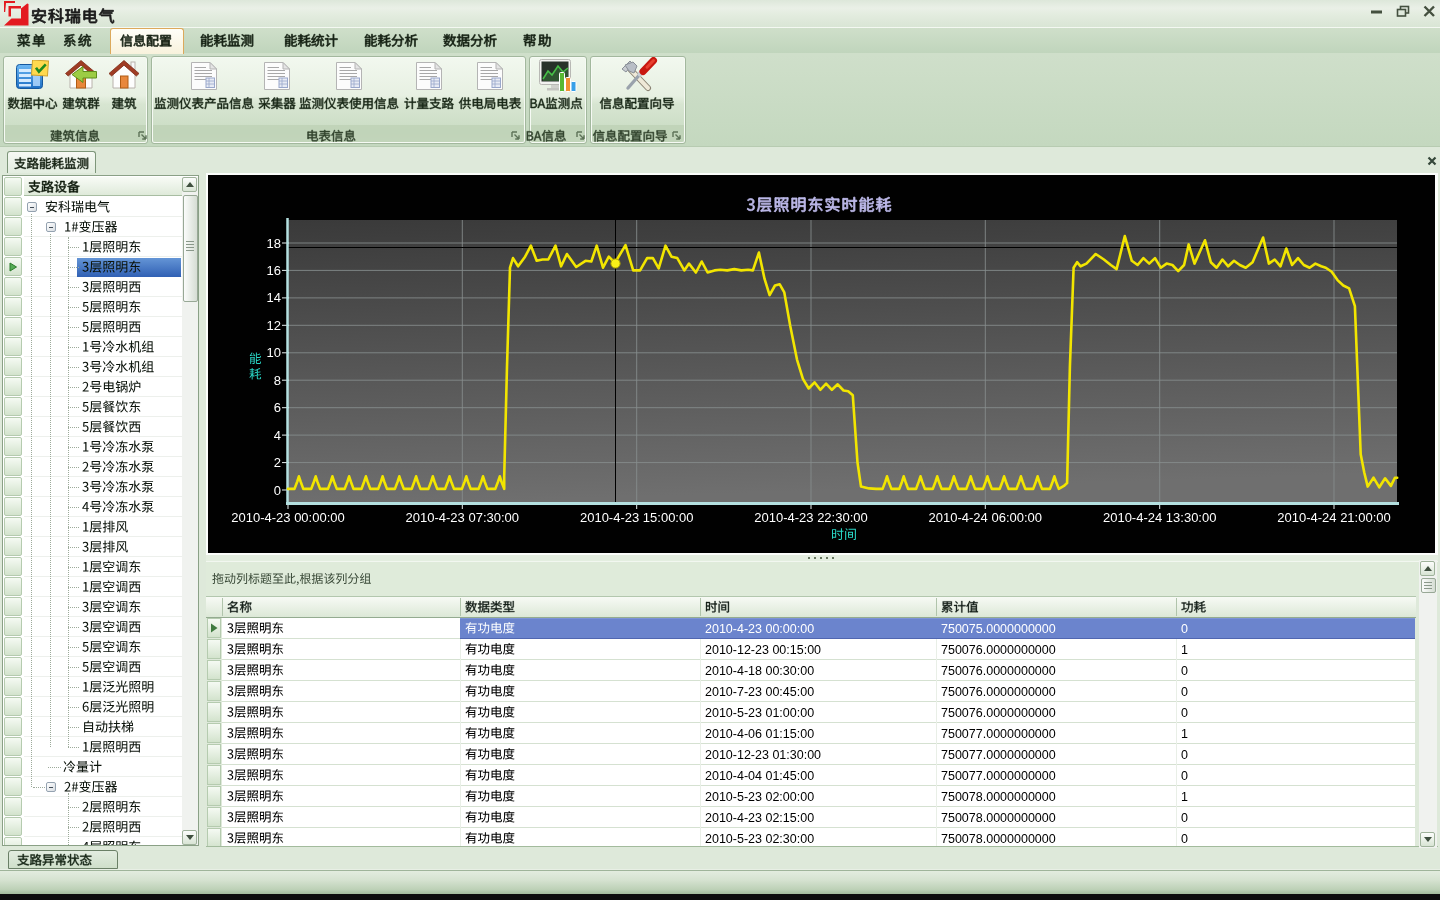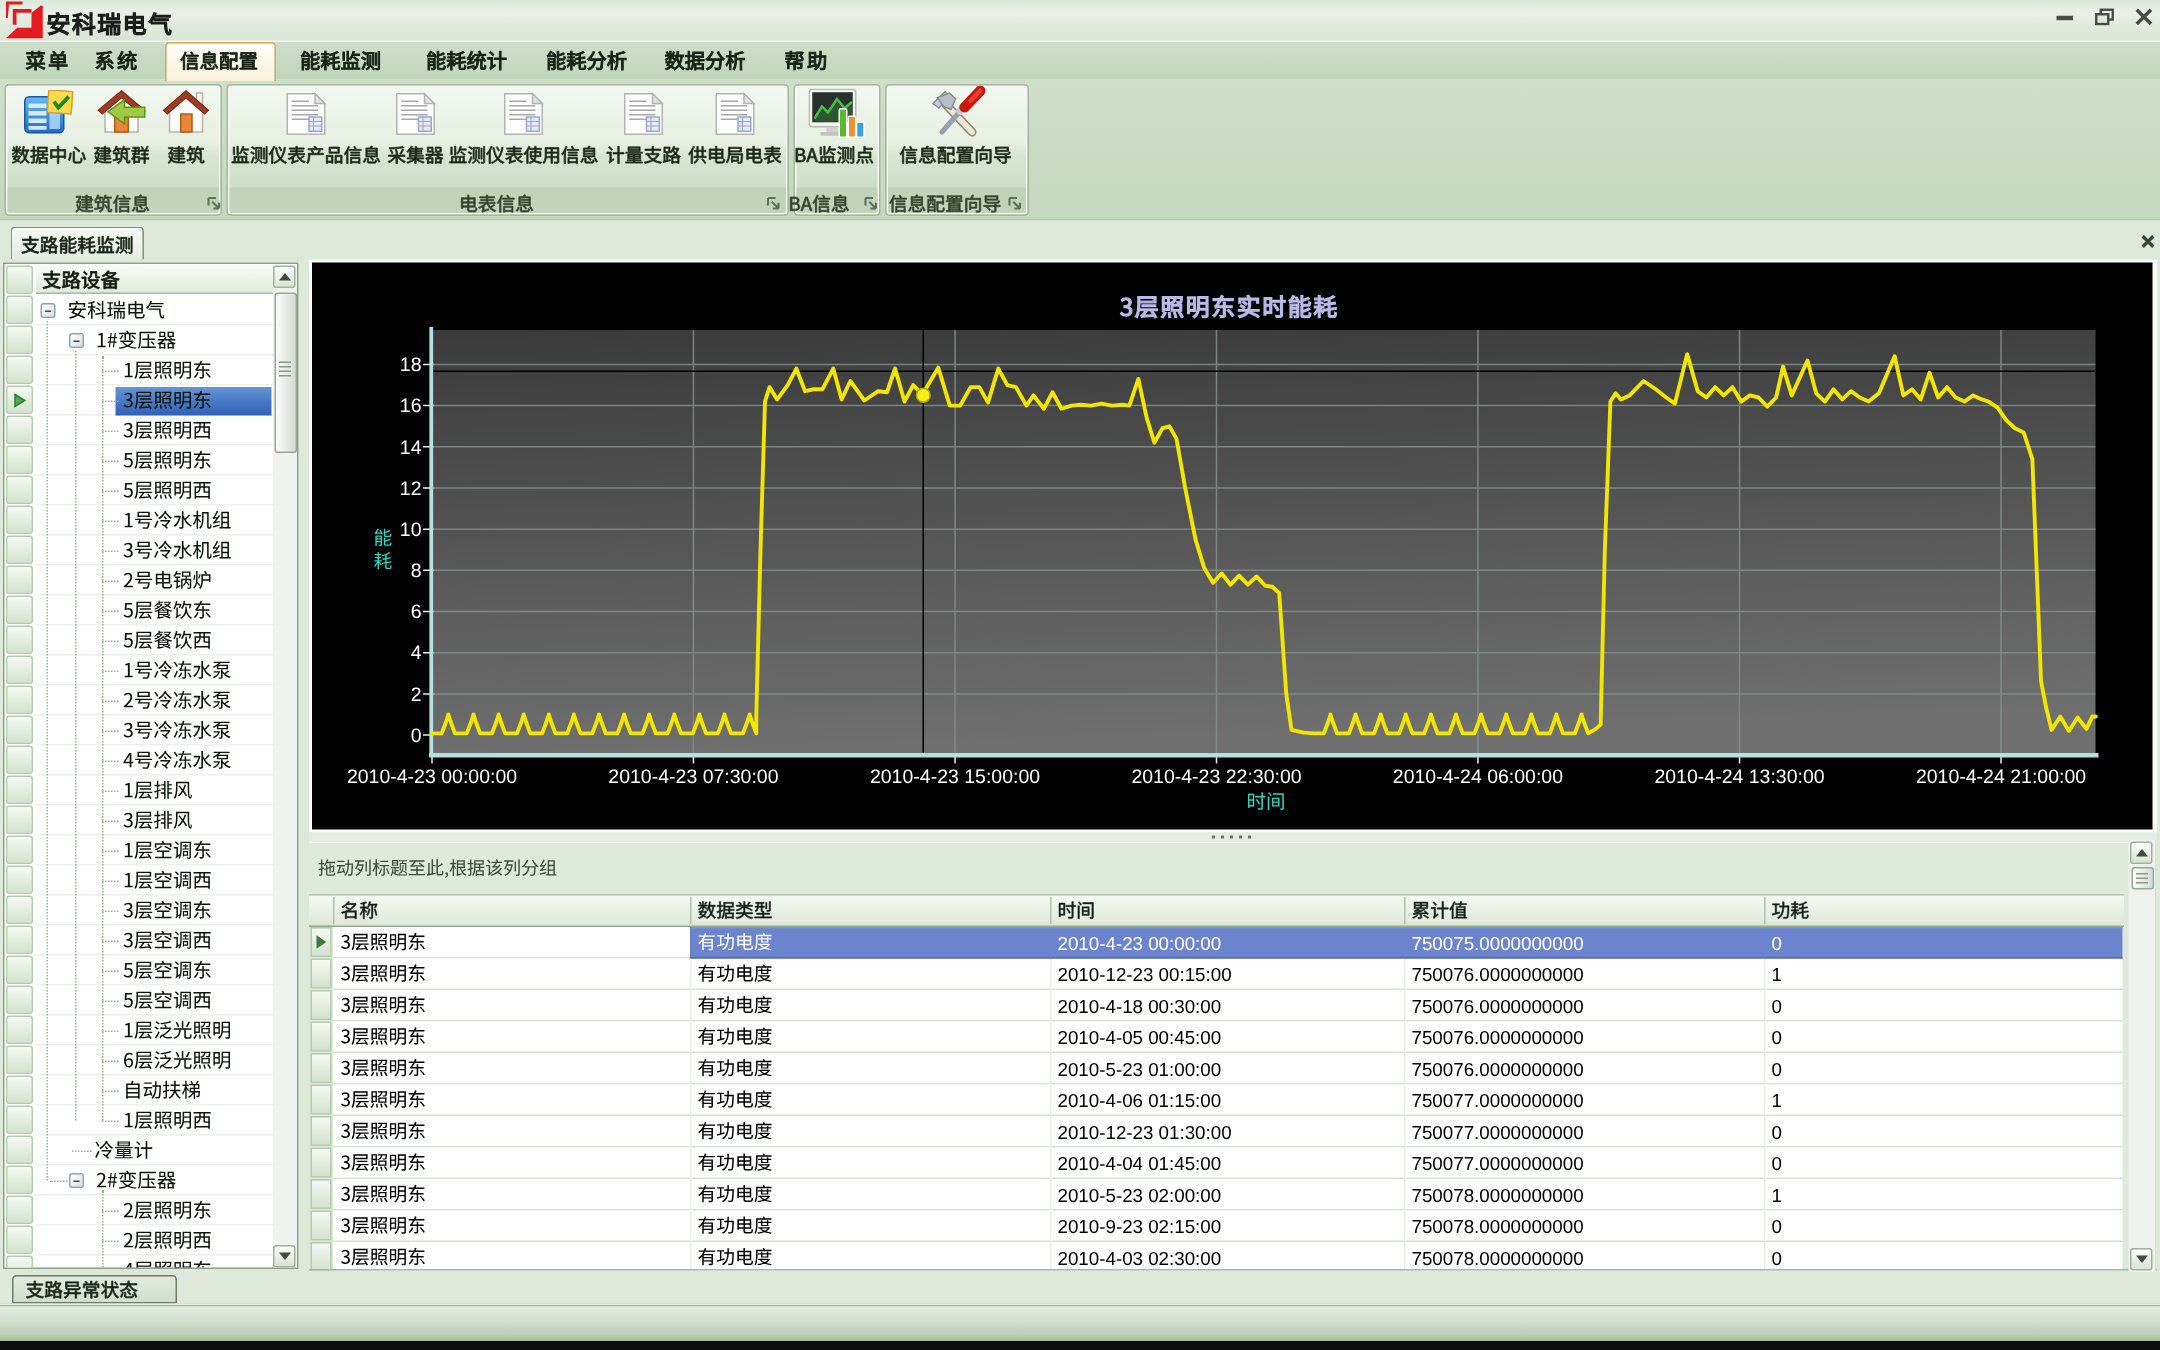--- a/index.html
+++ b/index.html
@@ -428,42 +428,42 @@
     </svg>
     <div class="num" style="left:705px;top:622px;color:#fff">2010-4-23 00:00:00</div>
     <div class="num" style="left:941px;top:622px;color:#fff">750075.0000000000</div>
     <div class="num" style="left:1181px;top:622px;color:#fff">0</div>
     <div class="num" style="left:705px;top:643px;color:#000">2010-12-23 00:15:00</div>
     <div class="num" style="left:941px;top:643px;color:#000">750076.0000000000</div>
     <div class="num" style="left:1181px;top:643px;color:#000">1</div>
     <div class="num" style="left:705px;top:664px;color:#000">2010-4-18 00:30:00</div>
     <div class="num" style="left:941px;top:664px;color:#000">750076.0000000000</div>
     <div class="num" style="left:1181px;top:664px;color:#000">0</div>
-    <div class="num" style="left:705px;top:685px;color:#000">2010-4-05 00:45:00</div>
+    <div class="num" style="left:705px;top:685px;color:#000">2010-7-23 00:45:00</div>
     <div class="num" style="left:941px;top:685px;color:#000">750076.0000000000</div>
     <div class="num" style="left:1181px;top:685px;color:#000">0</div>
     <div class="num" style="left:705px;top:706px;color:#000">2010-5-23 01:00:00</div>
     <div class="num" style="left:941px;top:706px;color:#000">750076.0000000000</div>
     <div class="num" style="left:1181px;top:706px;color:#000">0</div>
     <div class="num" style="left:705px;top:727px;color:#000">2010-4-06 01:15:00</div>
     <div class="num" style="left:941px;top:727px;color:#000">750077.0000000000</div>
     <div class="num" style="left:1181px;top:727px;color:#000">1</div>
     <div class="num" style="left:705px;top:748px;color:#000">2010-12-23 01:30:00</div>
     <div class="num" style="left:941px;top:748px;color:#000">750077.0000000000</div>
     <div class="num" style="left:1181px;top:748px;color:#000">0</div>
     <div class="num" style="left:705px;top:769px;color:#000">2010-4-04 01:45:00</div>
     <div class="num" style="left:941px;top:769px;color:#000">750077.0000000000</div>
     <div class="num" style="left:1181px;top:769px;color:#000">0</div>
     <div class="num" style="left:705px;top:790px;color:#000">2010-5-23 02:00:00</div>
     <div class="num" style="left:941px;top:790px;color:#000">750078.0000000000</div>
     <div class="num" style="left:1181px;top:790px;color:#000">1</div>
-    <div class="num" style="left:705px;top:811px;color:#000">2010-9-23 02:15:00</div>
+    <div class="num" style="left:705px;top:811px;color:#000">2010-4-23 02:15:00</div>
     <div class="num" style="left:941px;top:811px;color:#000">750078.0000000000</div>
     <div class="num" style="left:1181px;top:811px;color:#000">0</div>
-    <div class="num" style="left:705px;top:832px;color:#000">2010-4-03 02:30:00</div>
+    <div class="num" style="left:705px;top:832px;color:#000">2010-5-23 02:30:00</div>
     <div class="num" style="left:941px;top:832px;color:#000">750078.0000000000</div>
     <div class="num" style="left:1181px;top:832px;color:#000">0</div>
     <div style="position:absolute;left:206px;top:847px;width:1232px;height:3px;background:#dee9da"></div>
     <div style="position:absolute;left:206px;top:846px;width:1232px;height:1px;background:#a3bb9d"></div>
     <div class="sb" style="left:1419px;top:560px;width:18px;height:288px"></div>
     <div class="sbtn" style="left:1420px;top:561px"></div>
     <div class="sbtn" style="left:1420px;top:832px"></div>
     <svg style="position:absolute;left:1423px;top:565px" width="10" height="7">
       <path d="M5 1 L9 6 H1 Z" fill="#3f4f3f"></path>
     </svg>

